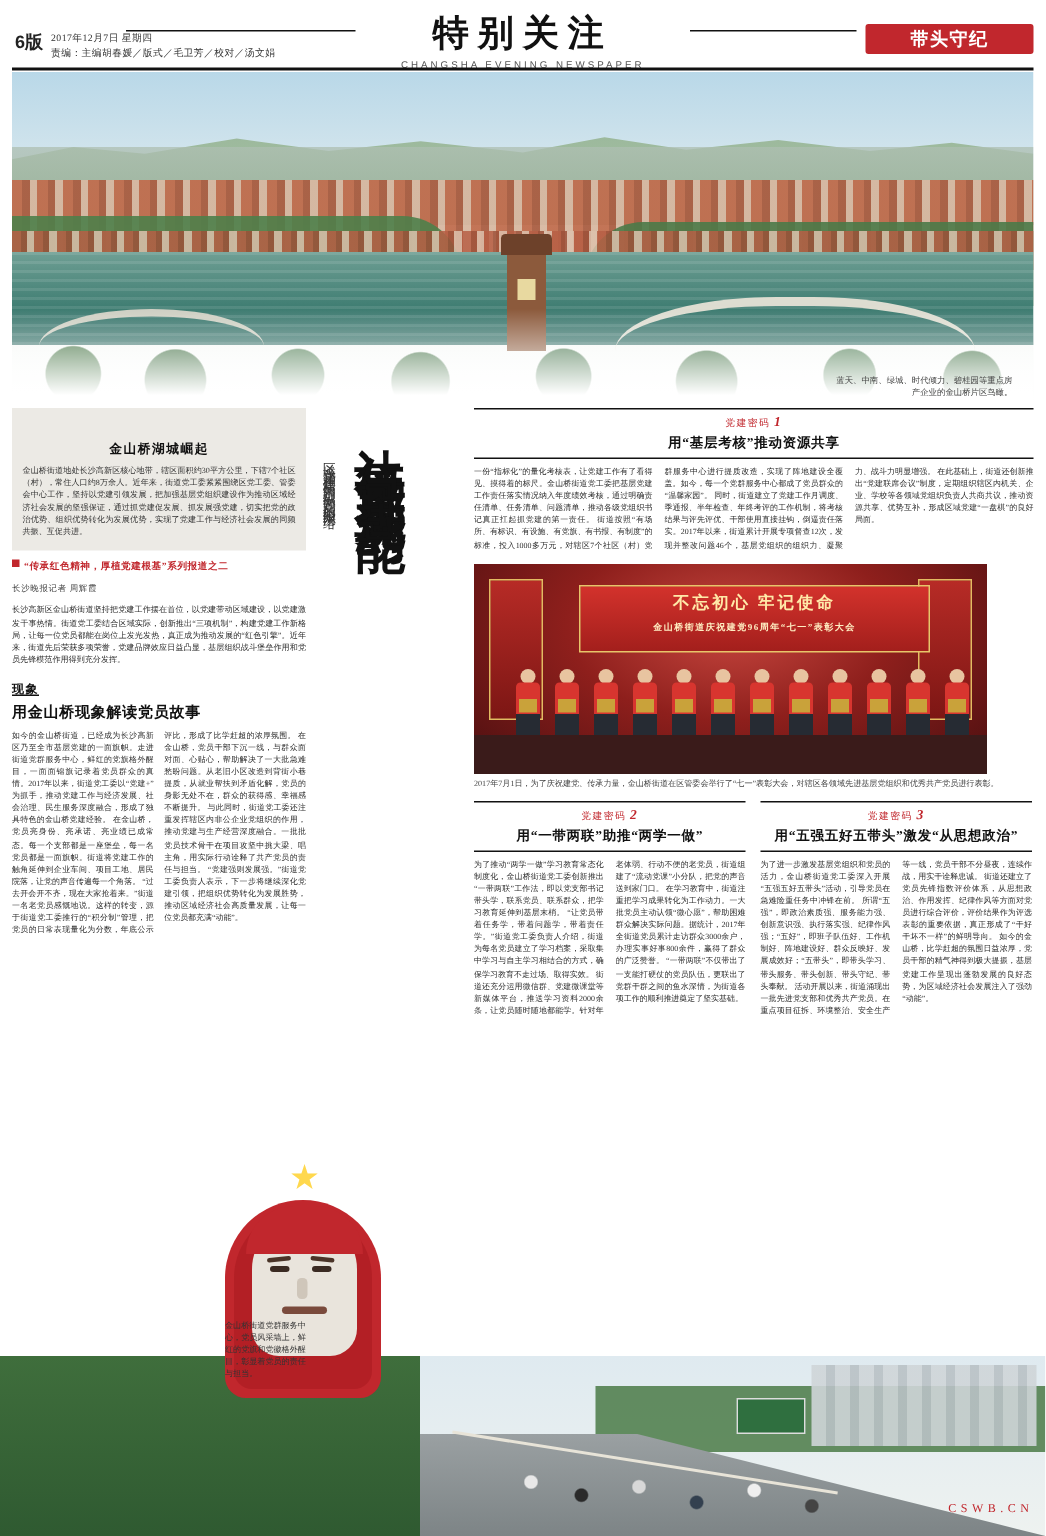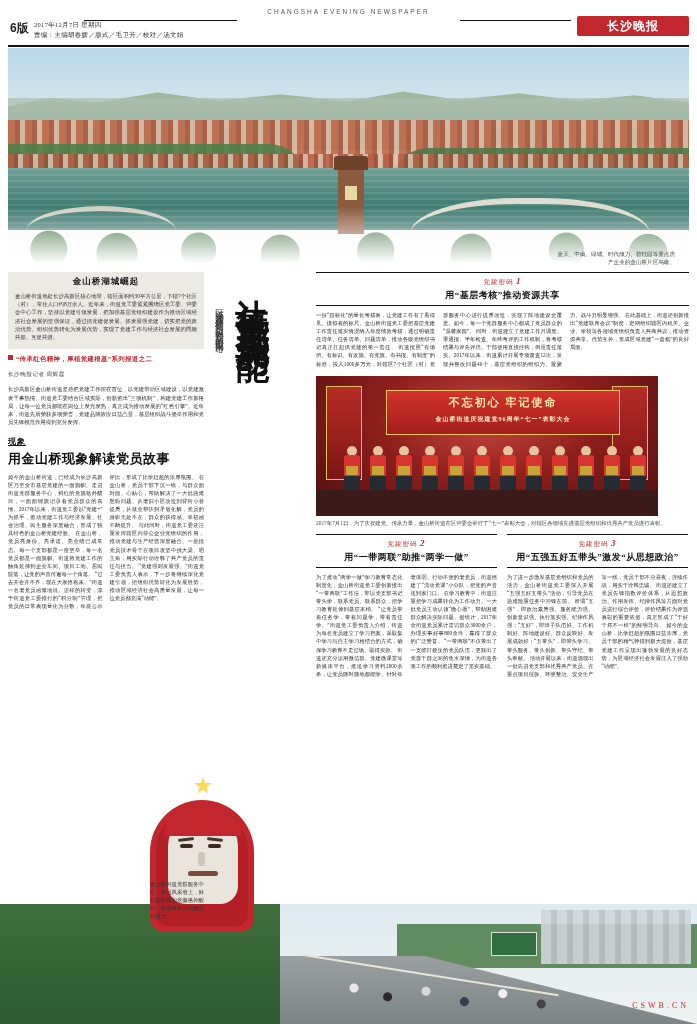--- a/index.html
+++ b/index.html
@@ -64,29 +64,29 @@
                radial-gradient(circle at 68% 72%,#3b6c3e 0 20px,transparent 21px),
                radial-gradient(circle at 82% 62%,#46774b 0 17px,transparent 18px),
                radial-gradient(circle at 94% 70%,#3a6b3d 0 19px,transparent 20px);}
   .hero-caption{position:absolute;right:14px;bottom:10px;width:120px;font-size:5.6px;line-height:8px;color:#444;text-align:right;}
 
   
   .content{position:absolute;left:8px;top:272px;width:681px;height:660px;}
 
   
   .colL{position:absolute;left:0;top:0;width:196px;}
-  .grey-box{background:#eceae5;border:0;padding:4px 7px 8px 7px;}
+  .grey-box{background:#eceae5;border:0;padding:22px 7px 8px 7px;}
   .gb-title{text-align:center;font-size:8.5px;font-weight:bold;letter-spacing:1px;margin-bottom:4px;color:#111;}
   .gb-body{font-size:5.4px;line-height:8.2px;text-align:justify;color:#333;}
   .red-bullet{margin-top:6px;font-size:6.4px;color:#c1272d;font-weight:bold;letter-spacing:.4px;}
   .red-bullet .sq{display:inline-block;width:5px;height:5px;background:#c1272d;margin-right:3px;vertical-align:1px;}
   .byline{margin-top:7px;font-size:5.6px;color:#444;letter-spacing:.5px;}
   .colL-text{margin-top:6px;font-size:5.4px;line-height:8.3px;text-align:justify;color:#2b2b2b;}
   .sec-label{margin-top:9px;font-size:8px;font-weight:bold;letter-spacing:1px;color:#111;text-decoration:underline;}
-  .sec-head{margin-top:3px;font-size:13px;font-weight:bold;letter-spacing:.5px;color:#111;}
+  .sec-head{margin-top:3px;font-size:10px;font-weight:bold;letter-spacing:.5px;color:#111;}
   .two-col{margin-top:5px;column-count:2;column-gap:7px;font-size:5.3px;line-height:8.1px;text-align:justify;color:#2b2b2b;}
 
   
   .headline-wrap{position:absolute;left:206px;top:0;width:96px;height:390px;}
   .vtitle{
     writing-mode:vertical-rl;text-orientation:upright;
     font-size:34px;font-weight:bold;letter-spacing:5px;line-height:40px;
     color:#111;height:378px;margin-left:18px;font-family:"Liberation Serif",serif;
   }
   .vsub{
@@ -170,23 +170,24 @@
 
 <div class="page">
 
   <div class="masthead">
     <div class="mast-pagenum">6版</div>
     <div class="mast-date">2017年12月7日 星期四</div>
     <div class="mast-editors">责编：主编胡春媛／版式／毛卫芳／校对／汤文娟</div>
     <div class="mast-rule l"></div>
     <div class="mast-rule r"></div>
     <div class="mast-center">
+      <div class="mast-title">特别关注</div>
       <div class="mast-sub">CHANGSHA EVENING NEWSPAPER</div>
     </div>
-    <div class="mast-logo">长沙晚报</div>
+    <div class="mast-logo">带头守纪</div>
     <div class="mast-border"></div>
   </div>
 
   <div class="hero">
     <div class="hero-sky"></div>
     <div class="hero-hills"></div>
     <div class="hero-city"></div>
     <div class="hero-roofs"></div>
     <div class="hero-greenL"></div>
     <div class="hero-greenR"></div>

